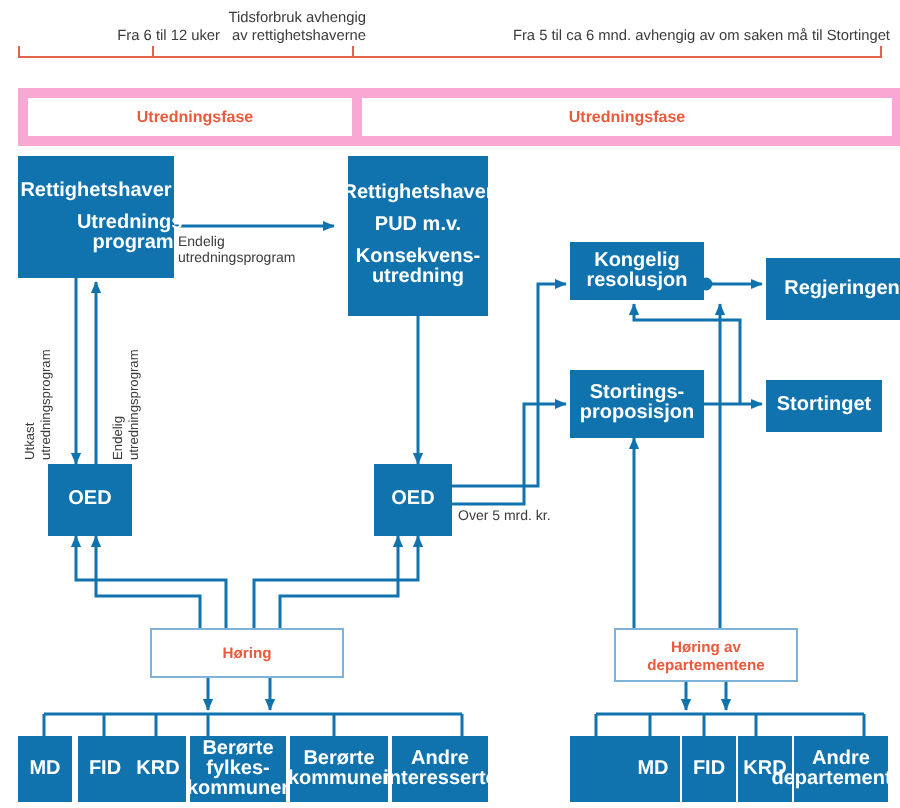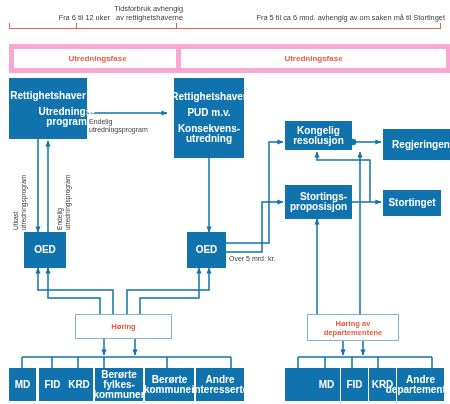--- a/index.html
+++ b/index.html
@@ -138,21 +138,21 @@
 
   <div class="bx" style="left:285px;top:121px;width:67px;height:29px;white-space:pre-line;">
     <span>Kongelig
 resolusjon</span>
   </div>
 
   <div class="bx" style="left:383px;top:129px;width:76px;height:31px;">
     <span>Regjeringen</span>
   </div>
 
-  <div class="bx" style="left:285px;top:185px;width:67px;height:34px;white-space:pre-line;text-align:right;">
+  <div class="bx" style="left:285px;top:185px;width:67px;height:34px;white-space:pre-line;">
     <span>Stortings-
 proposisjon</span>
   </div>
 
   <div class="bx" style="left:383px;top:190px;width:58px;height:26px;">
     <span>Stortinget</span>
   </div>
 
   <div class="hbox" style="left:75px;top:314px;width:95px;height:23px;">
     <span>Høring</span>

